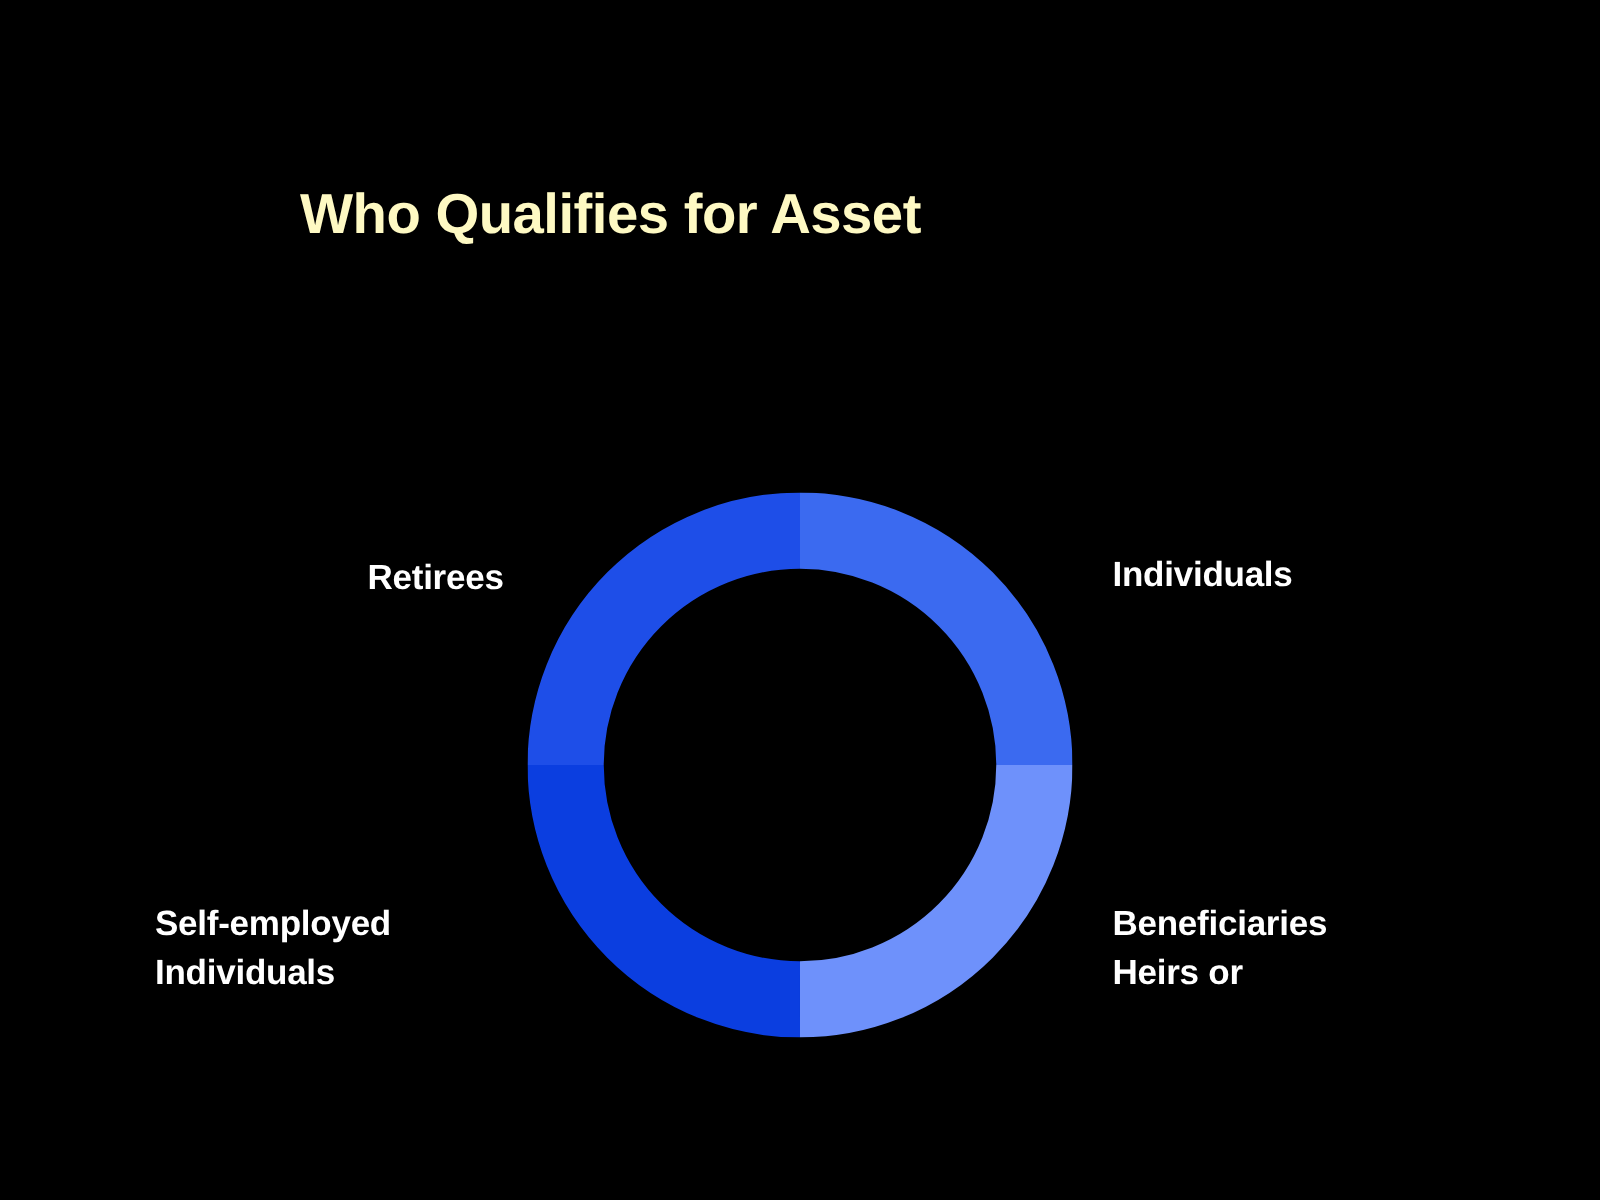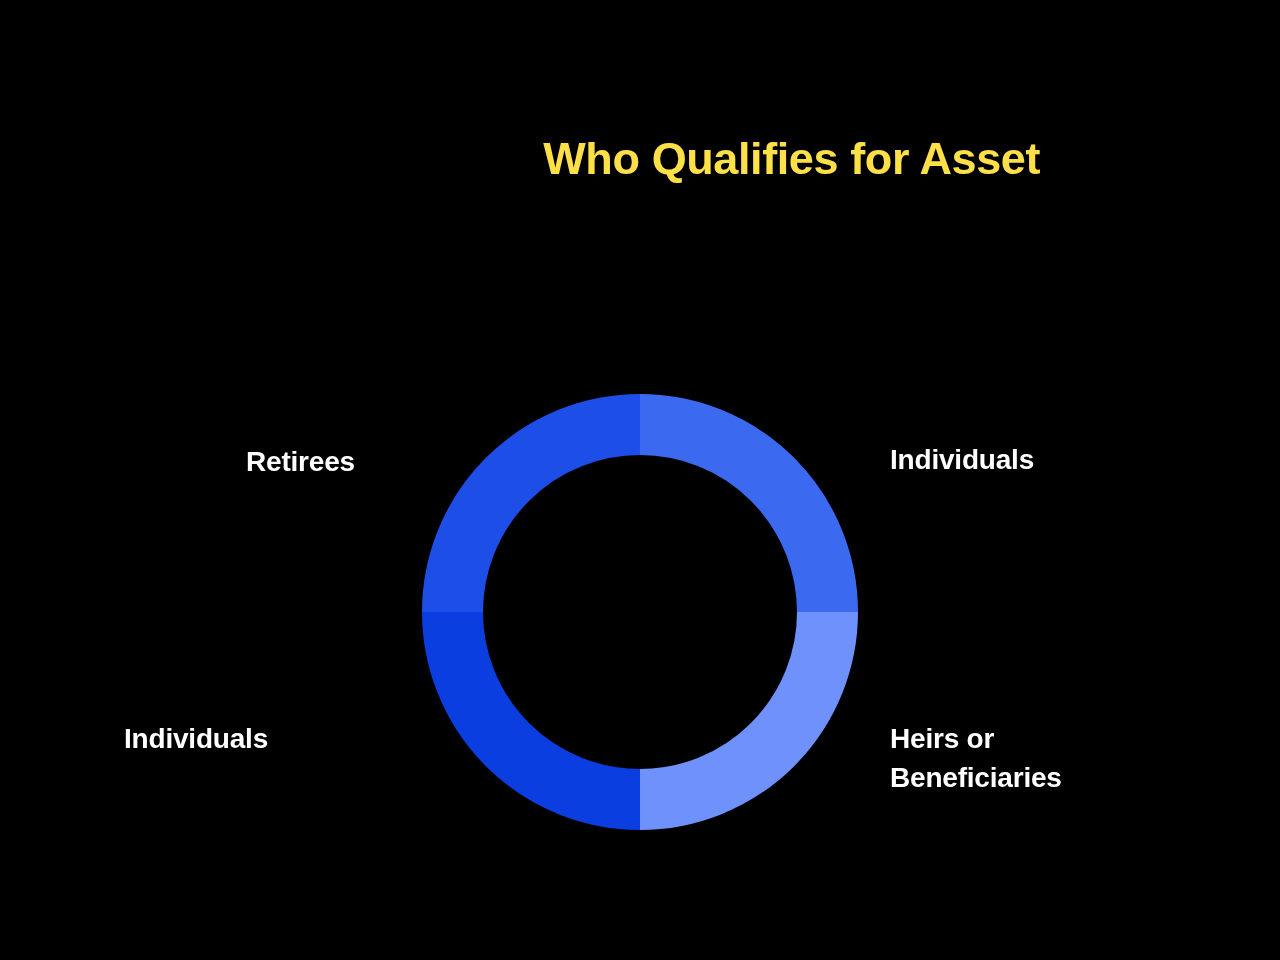--- a/index.html
+++ b/index.html
@@ -16,24 +16,24 @@
   }
   #slide {
     position: absolute;
     inset: 0;
     width: 1280px;
     height: 960px;
   }
   #title {
     position: absolute;
     left: 240px;
-    top: 128px;
+    top: 140px;
     width: 800px;
-    text-align: right;
-    color: #fde047;
+    text-align: left;
+    color: #fef9c3;
     font-size: 45px;
     font-weight: bold;
     line-height: 62px;
     letter-spacing: -0.4px;
   }
   #title .line {
     display: block;
     white-space: nowrap;
   }
   #donut-wrap {
@@ -58,21 +58,21 @@
   }
   .chart-label .l {
     display: block;
     white-space: nowrap;
   }
   .lab-right { left: 890px; text-align: left; }
   .lab-left-a { left: 246px; text-align: left; }
   .lab-left-b { left: 124px; text-align: left; }
   #label-hnw       { top: 440px; width: 300px; }
   #label-heirs     { top: 719px; width: 280px; }
-  #label-retirees  { top: 442px; width: 220px; }
+  #label-retirees  { top: 442px; width: 220px; margin-left: 48px; }
   #label-selfemp   { top: 719px; width: 300px; }
 </style>
 </head>
 <body style="background: rgb(0, 0, 0);">
 
 <div id="slide">
 
   <div id="title">
     <span class="line">Who Qualifies for Asset</span>
   </div>
@@ -87,25 +87,26 @@
         <path id="seg-3" d="M 30.5 218 A 187.5 187.5 0 0 1 218 30.5" stroke="#1e4ee8"></path>
       </g>
     </svg>
   </div>
 
   <div class="chart-label lab-right" id="label-hnw">
     <span class="l">Individuals</span>
   </div>
 
   <div class="chart-label lab-right" id="label-heirs">
+    <span class="l">Beneficiaries</span>
     <span class="l">Heirs or</span>
-    <span class="l">Beneficiaries</span>
   </div>
 
   <div class="chart-label lab-left-b" id="label-selfemp">
+    <span class="l">Self-employed</span>
     <span class="l">Individuals</span>
   </div>
 
   <div class="chart-label lab-left-a" id="label-retirees">
     <span class="l">Retirees</span>
   </div>
 
 </div>
 
 </body></html>

